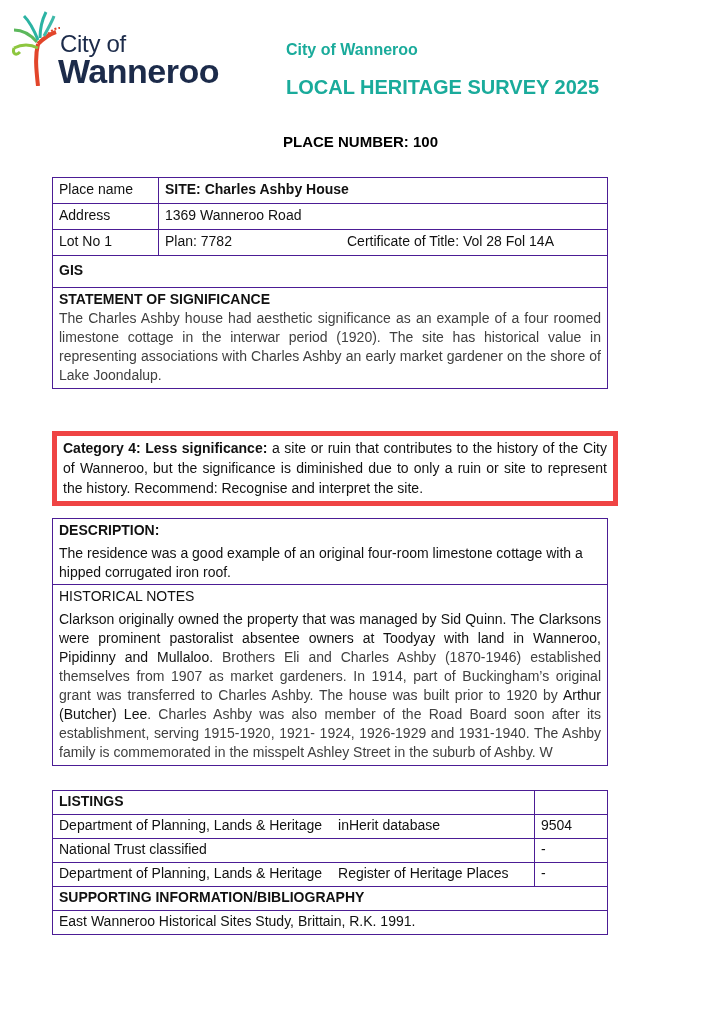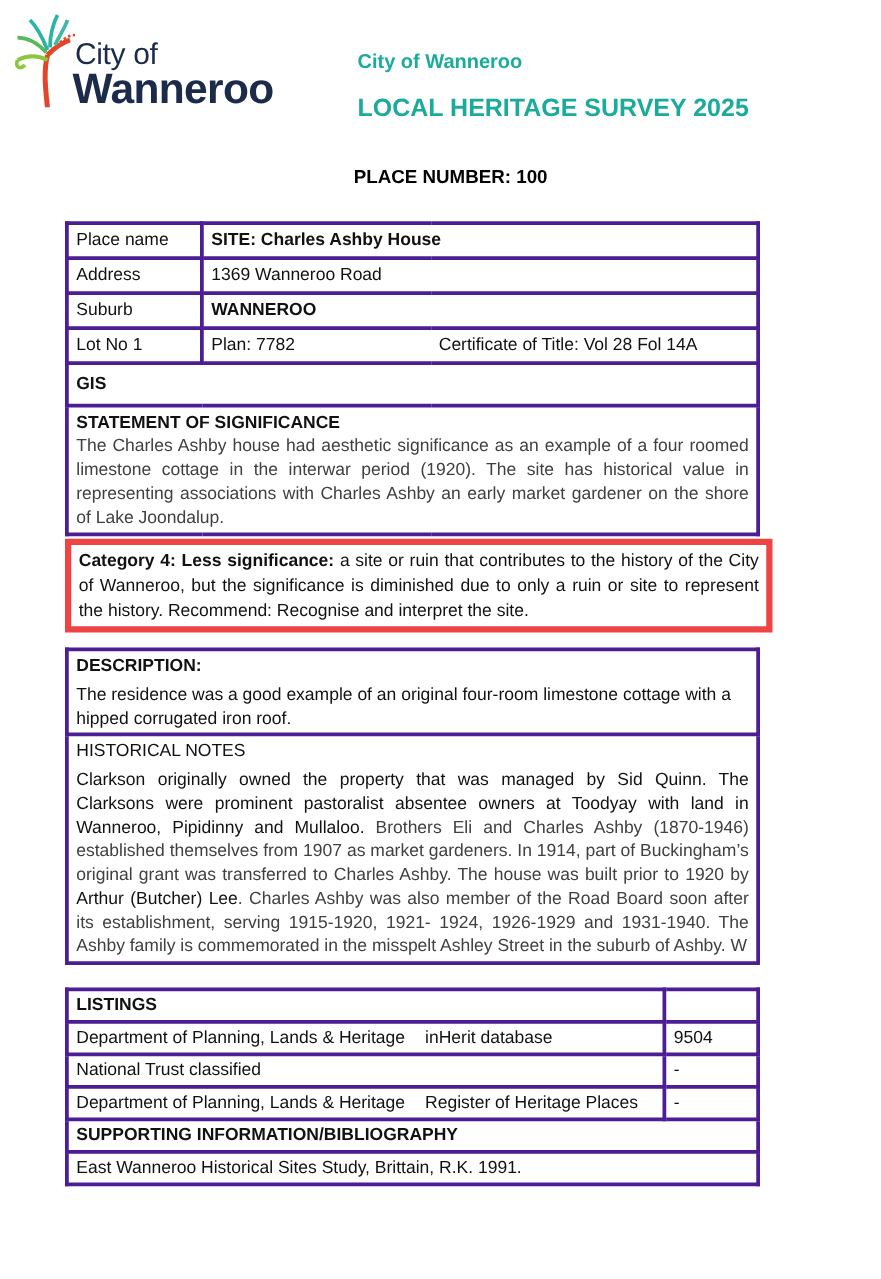--- a/index.html
+++ b/index.html
@@ -13,21 +13,21 @@
   #logo .city { position: absolute; left: 52px; top: 22px; font-size: 24px; color: #1c2b4a; letter-spacing: -0.3px; }
   #logo .wann { position: absolute; left: 50px; top: 44px; font-size: 34px; font-weight: bold; color: #1c2b4a; letter-spacing: -0.5px; }
 
   
   .title1 { left: 286px; top: 41px; font-size: 16px; font-weight: bold; color: #1aab9b; }
   .title2 { left: 286px; top: 76px; font-size: 20px; font-weight: bold; color: #1aab9b; }
   .placeno { left: 283px; top: 133px; font-size: 15px; font-weight: bold; color: #000000; }
 
   
   table { border-collapse: collapse; position: absolute; font-size: 14px; }
-  td { border: 3px solid #4c1d95; padding: 0 6px; vertical-align: top; line-height: 19px; }
+  td { border: 1px solid #4c1d95; padding: 0 6px; vertical-align: top; line-height: 19px; }
 
   #main-table { left: 52px; top: 177px; width: 556px; }
   #main-table td.lab { width: 93px; height: 22px; }
   #main-table tr.r td { height: 23px; padding-top: 2px; }
   .bold { font-weight: bold; }
   .just { text-align: justify; }
   .gray { color: #404040; }
 
   #cat-box { left: 52px; top: 431px; width: 544px; padding: 2px 6px 3px 6px;
              border: 5px solid #ef4444; font-size: 14px; line-height: 20px; }
@@ -63,24 +63,20 @@
 
 <table id="main-table">
   <tbody>
       <tr class="r">
     <td class="lab">Place name</td>
     <td colspan="2" class="bold">SITE: Charles Ashby House</td>
   </tr>
   <tr class="r">
     <td class="lab">Address</td>
     <td colspan="2">1369 Wanneroo Road</td>
-  </tr>
-  <tr class="r">
-    <td class="lab">Suburb</td>
-    <td colspan="2" class="bold">WANNEROO</td>
   </tr>
   <tr class="r">
     <td class="lab">Lot No 1</td>
     <td style="border-right:none; width:170px;">Plan: 7782</td>
     <td style="border-left:none;">Certificate of Title: Vol 28 Fol 14A</td>
   </tr>
   <tr>
     <td colspan="3" class="bold" style="height:26px; padding-top:5px;">GIS</td>
   </tr>
   <tr>

